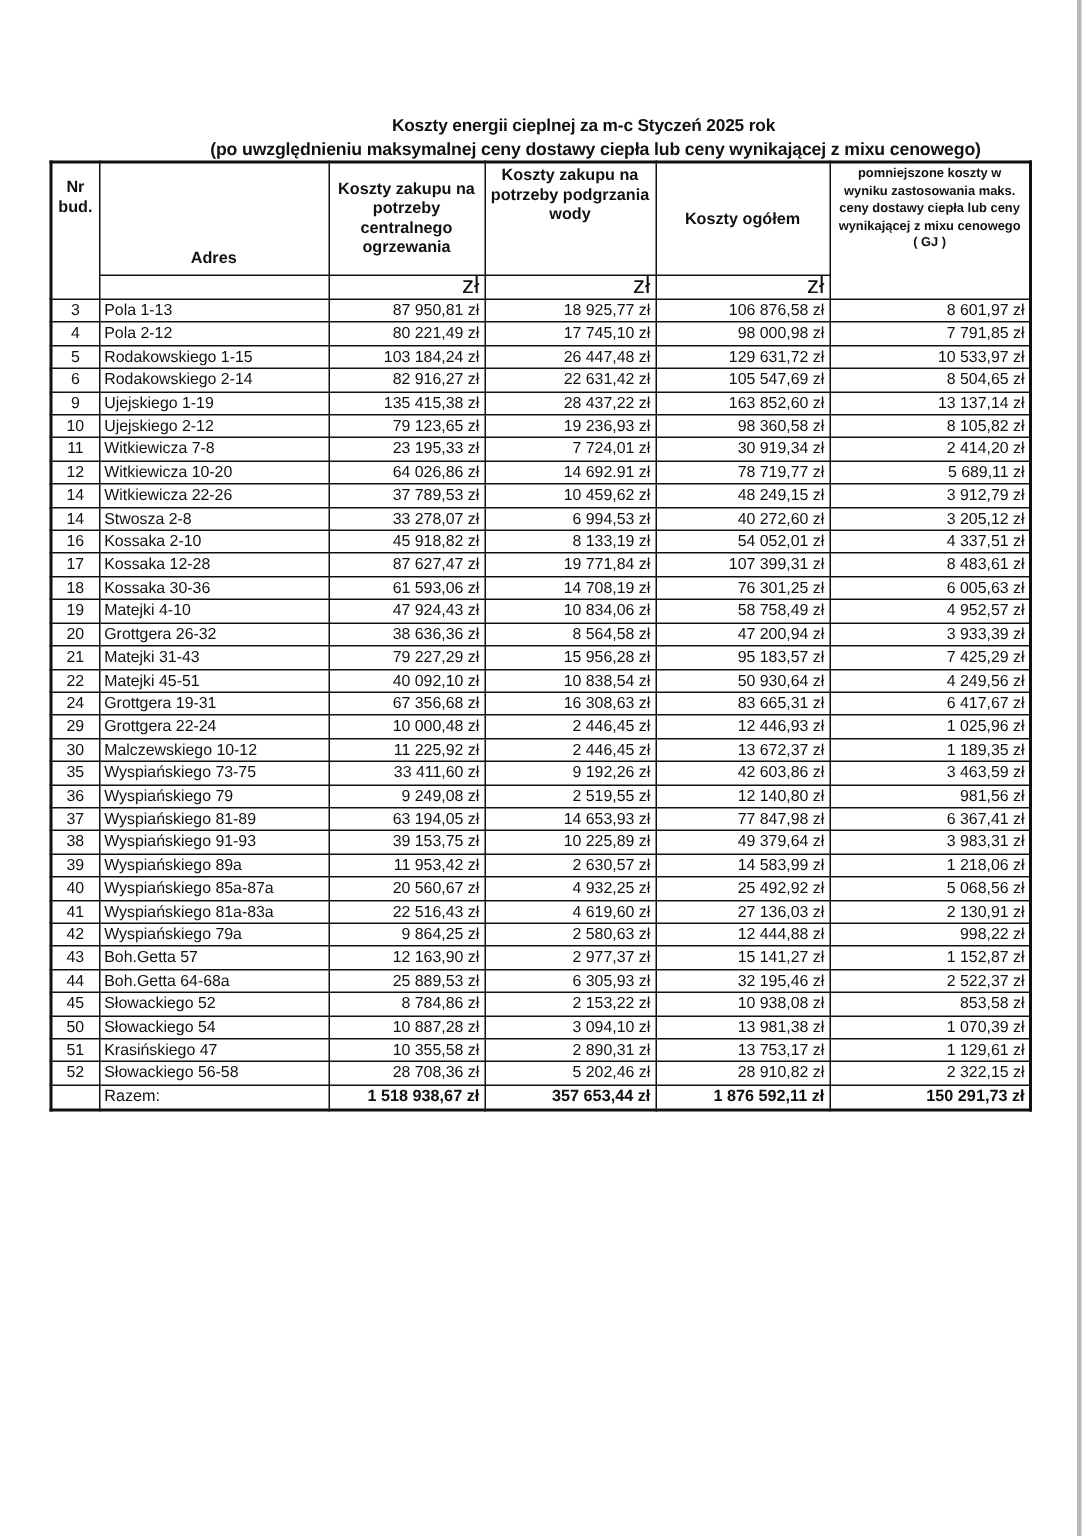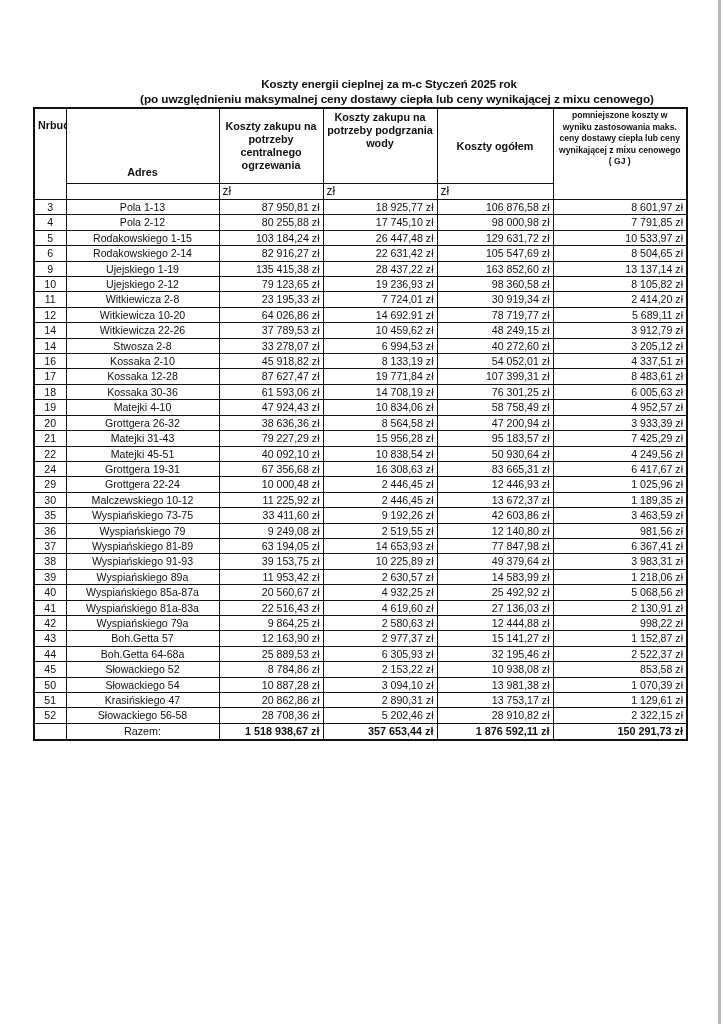--- a/index.html
+++ b/index.html
@@ -22,28 +22,28 @@
   }
   td, th {
     border: 1px solid #111; padding: 0 3px; font-size: 10.6px; line-height: 14.4px; height: 14.4px;
     white-space: nowrap; overflow: hidden; font-weight: normal;
   }
   table { border: 2px solid #111; }
   col.c1 { width: 32px; } col.c2 { width: 153px; } col.c3 { width: 104px; }
   col.c4 { width: 114px; } col.c5 { width: 116px; } col.c6 { width: 134px; }
   th.h { vertical-align: middle; text-align: center; font-weight: bold; font-size: 10.8px; line-height: 13px; white-space: normal; }
   th.hnr { vertical-align: top; }
-  .nrwrap { display: flex; flex-direction: row; height: 64px; padding-top: 10px; }
+  .nrwrap { display: flex; flex-direction: column; height: 64px; padding-top: 10px; }
   th.hsmall { font-size: 8.6px; line-height: 11.6px; vertical-align: top; padding-top: 1px; margin-left: 36px; }
   th.adres { vertical-align: bottom; padding-bottom: 4px; }
   tr.head1 th { height: 70px; }
-  tr.unit td { text-align: left; height: 15px; font-size: 12px; }
+  tr.unit td { text-align: right; height: 15px; font-size: 16px; }
   td.nr { text-align: center; }
   td.num { text-align: right; }
-  td.addr { text-align: center; }
+  td.addr { text-align: left; }
   tr.total td { font-weight: bold; height: 15px; font-size: 10.8px; margin-left: 24px; }
   tr.total td.addr { font-weight: normal; font-size: 10.8px; }
 </style>
 </head>
 <body>
 
 <div class="page-edge"></div>
 
 <div class="title l1">Koszty energii cieplnej za m-c Styczeń 2025 rok</div>
 <div class="title l2">(po uwzględnieniu maksymalnej ceny dostawy ciepła lub ceny wynikającej z mixu cenowego)</div>
@@ -83,21 +83,21 @@
         <td class="nr">3</td>
         <td class="addr">Pola 1-13</td>
         <td class="num">87 950,81 zł</td>
         <td class="num">18 925,77 zł</td>
         <td class="num">106 876,58 zł</td>
         <td class="num">8 601,97 zł</td>
       </tr>
       <tr>
         <td class="nr">4</td>
         <td class="addr">Pola 2-12</td>
-        <td class="num">80 255,88 zł</td>
+        <td class="num">80 221,49 zł</td>
         <td class="num">17 745,10 zł</td>
         <td class="num">98 000,98 zł</td>
         <td class="num">7 791,85 zł</td>
       </tr>
       <tr>
         <td class="nr">5</td>
         <td class="addr">Rodakowskiego 1-15</td>
         <td class="num">103 184,24 zł</td>
         <td class="num">26 447,48 zł</td>
         <td class="num">129 631,72 zł</td>
@@ -122,21 +122,21 @@
       <tr>
         <td class="nr">10</td>
         <td class="addr">Ujejskiego 2-12</td>
         <td class="num">79 123,65 zł</td>
         <td class="num">19 236,93 zł</td>
         <td class="num">98 360,58 zł</td>
         <td class="num">8 105,82 zł</td>
       </tr>
       <tr>
         <td class="nr">11</td>
-        <td class="addr">Witkiewicza 2-8</td>
+        <td class="addr">Witkiewicza 7-8</td>
         <td class="num">23 195,33 zł</td>
         <td class="num">7 724,01 zł</td>
         <td class="num">30 919,34 zł</td>
         <td class="num">2 414,20 zł</td>
       </tr>
       <tr>
         <td class="nr">12</td>
         <td class="addr">Witkiewicza 10-20</td>
         <td class="num">64 026,86 zł</td>
         <td class="num">14 692.91 zł</td>
@@ -331,21 +331,21 @@
         <td class="nr">50</td>
         <td class="addr">Słowackiego 54</td>
         <td class="num">10 887,28 zł</td>
         <td class="num">3 094,10 zł</td>
         <td class="num">13 981,38 zł</td>
         <td class="num">1 070,39 zł</td>
       </tr>
       <tr>
         <td class="nr">51</td>
         <td class="addr">Krasińskiego 47</td>
-        <td class="num">20 862,86 zł</td>
+        <td class="num">10 355,58 zł</td>
         <td class="num">2 890,31 zł</td>
         <td class="num">13 753,17 zł</td>
         <td class="num">1 129,61 zł</td>
       </tr>
       <tr>
         <td class="nr">52</td>
         <td class="addr">Słowackiego 56-58</td>
         <td class="num">28 708,36 zł</td>
         <td class="num">5 202,46 zł</td>
         <td class="num">28 910,82 zł</td>

